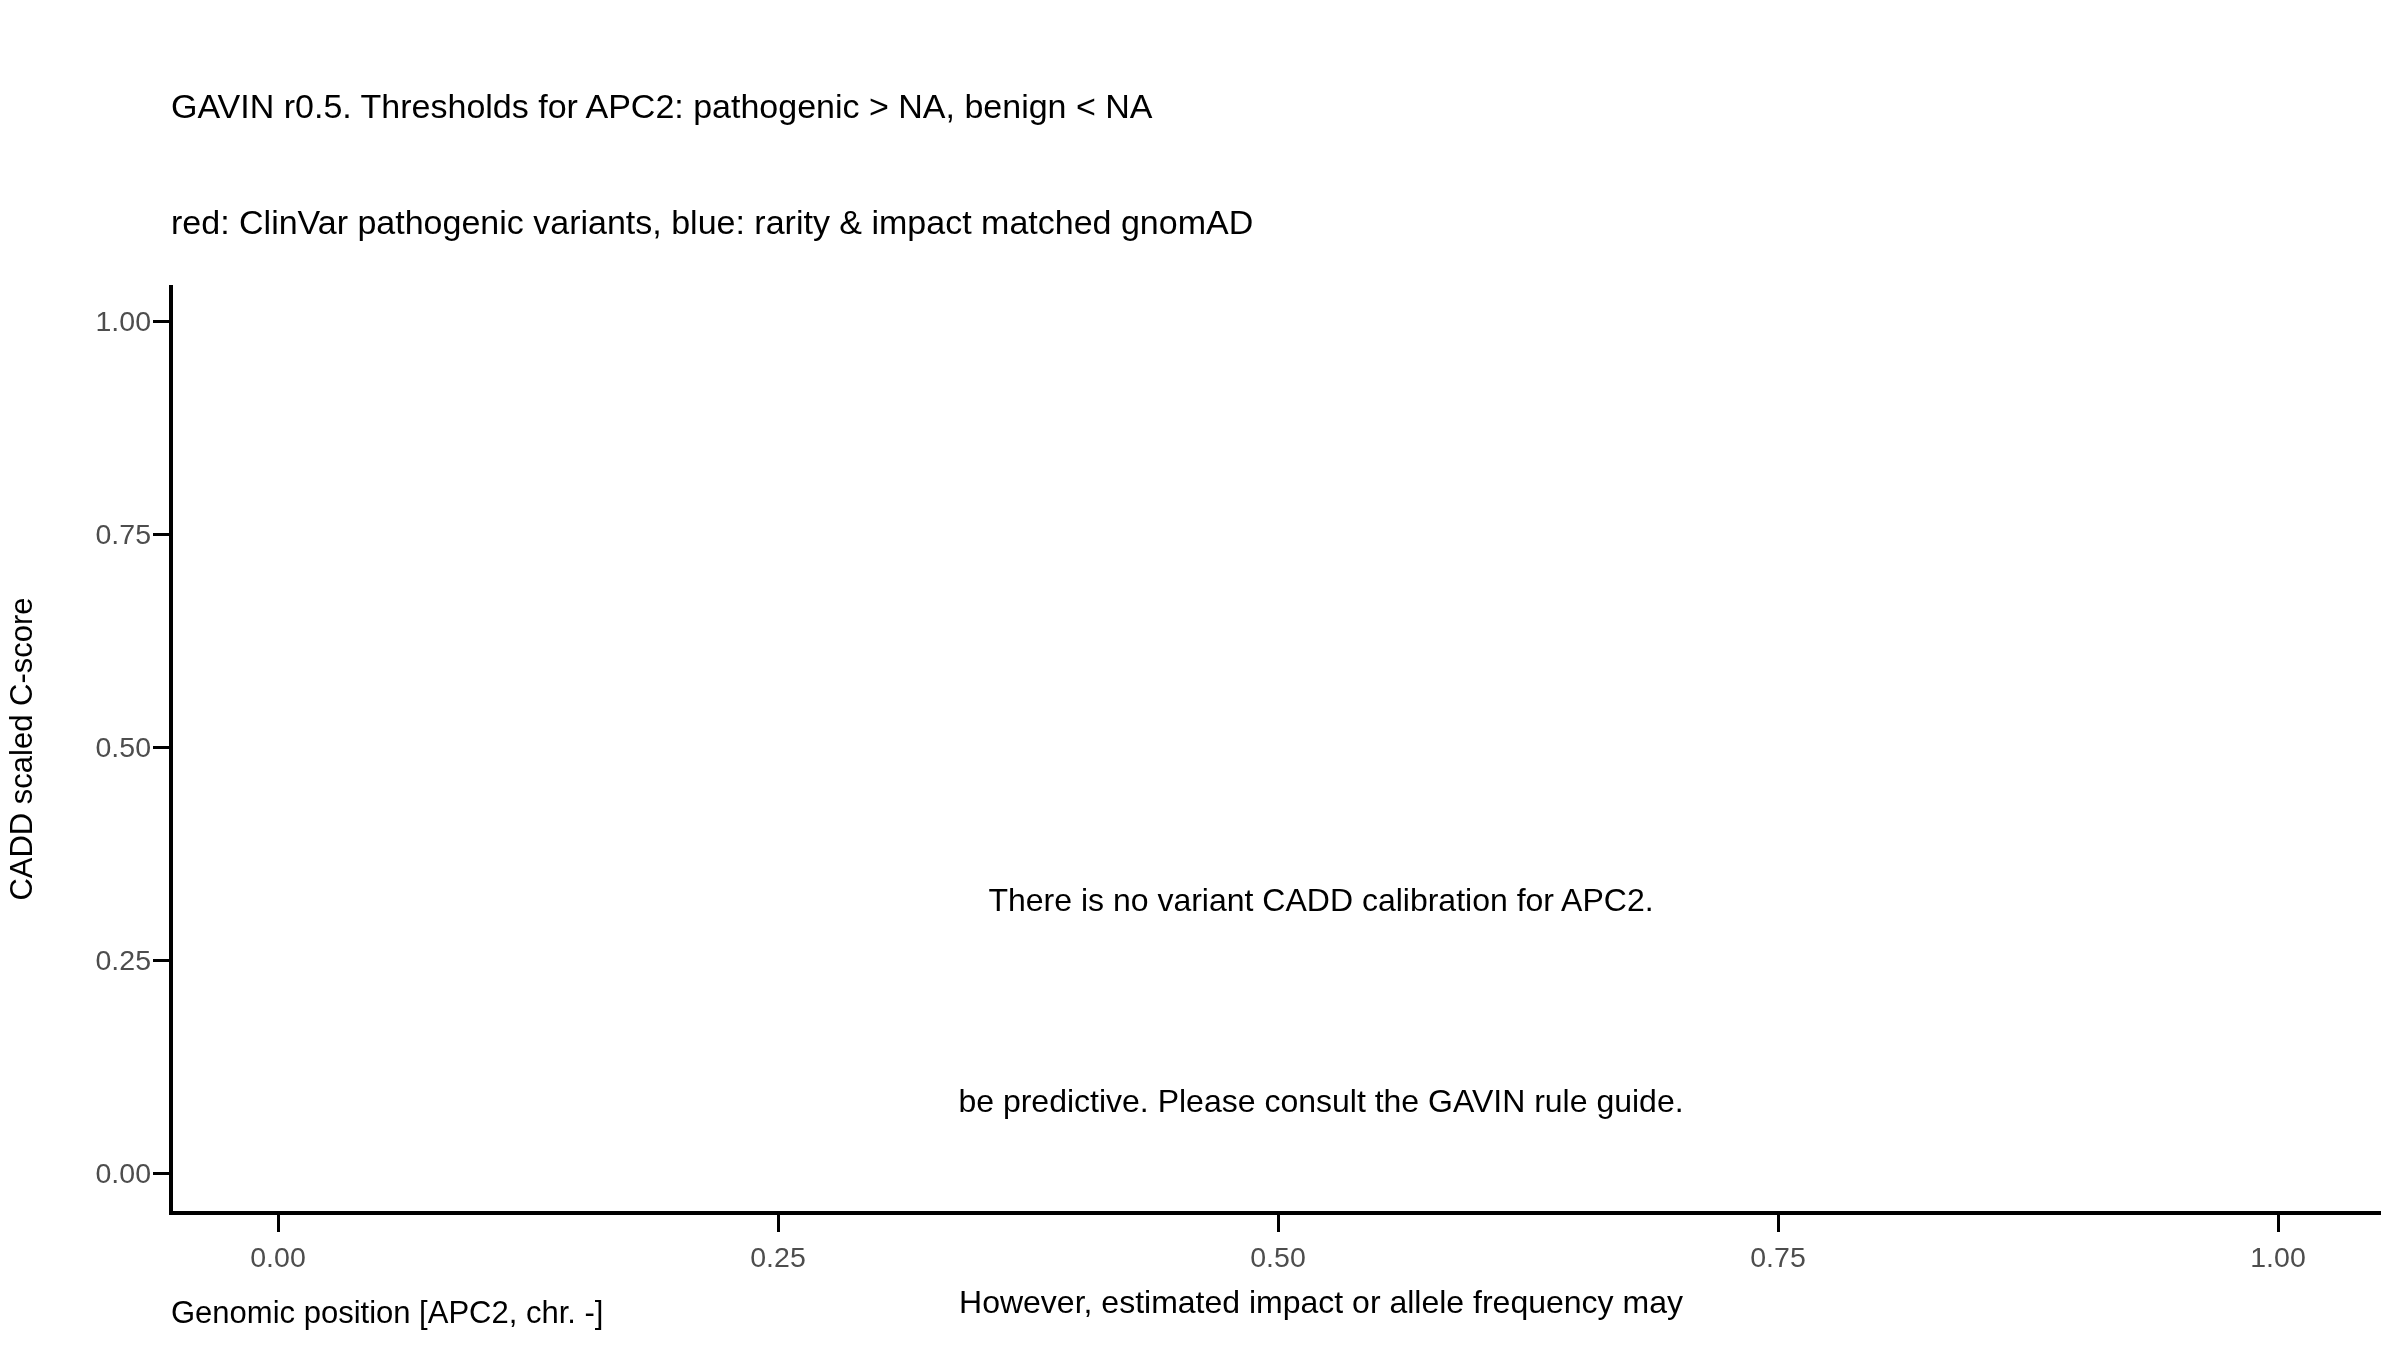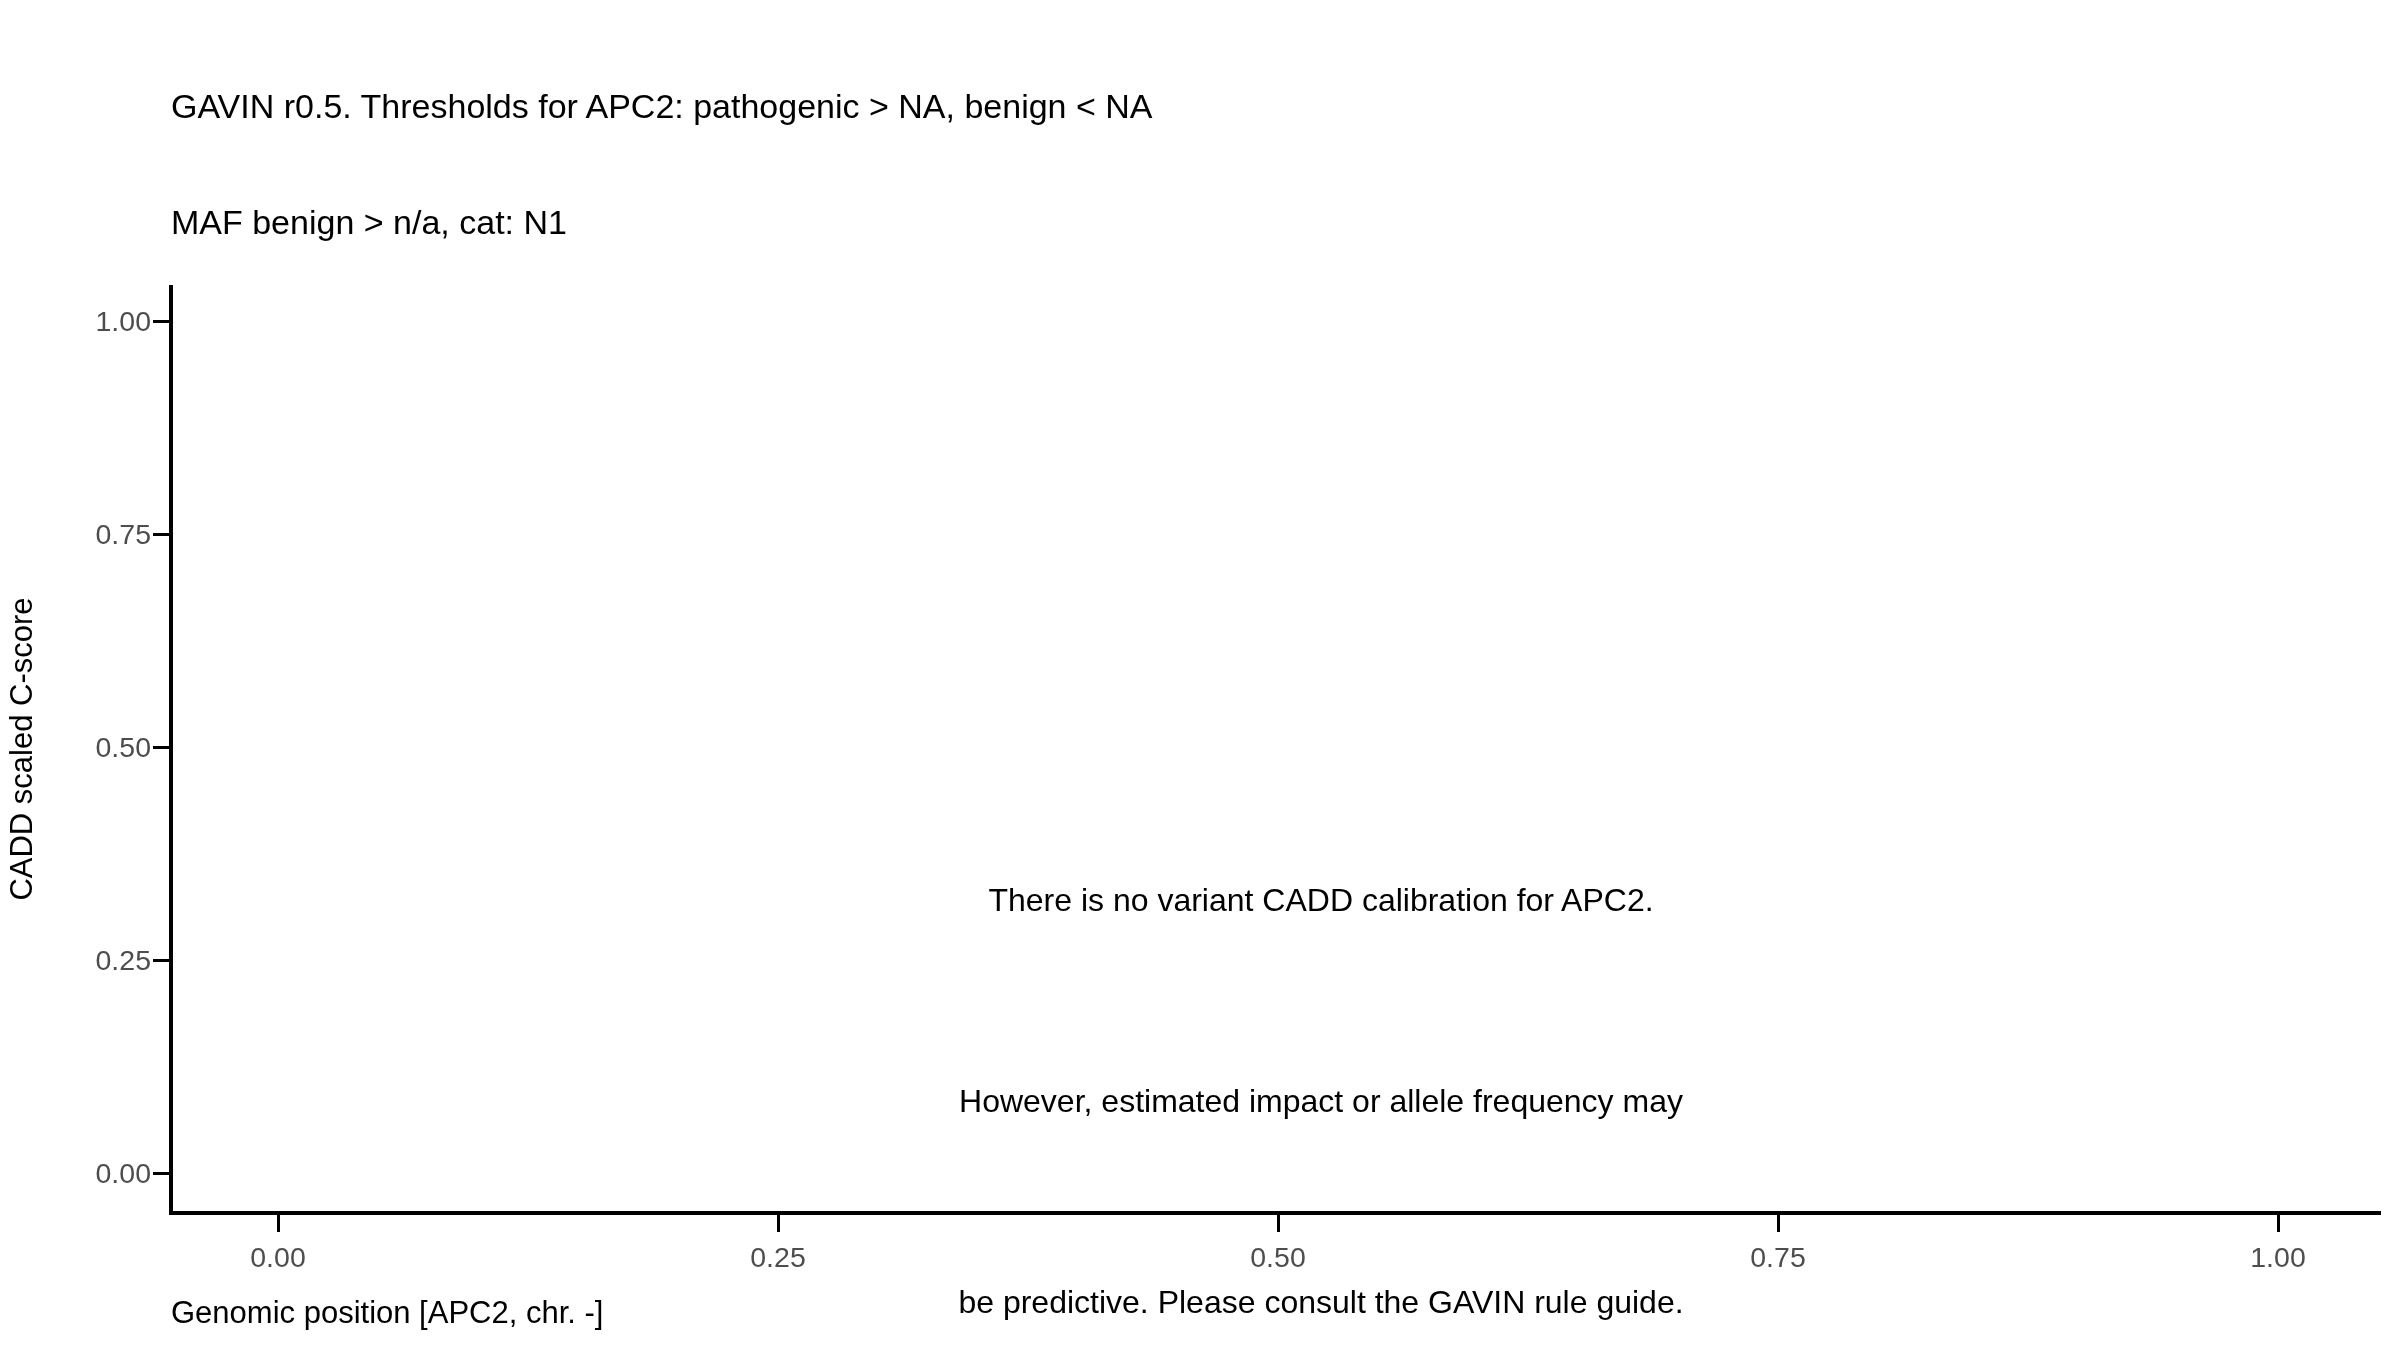--- a/index.html
+++ b/index.html
@@ -140,30 +140,29 @@
     display: block;
   }
 </style>
 </head>
 <body>
 
 <div id="canvas">
 
   <div id="plot-title">
     <span class="title-line">GAVIN r0.5. Thresholds for APC2: pathogenic &gt; NA, benign &lt; NA</span>
-    <span class="title-line">MAF benign &gt; n/a, cat: N1</span>
     <span class="title-line">red: ClinVar pathogenic variants, blue: rarity &amp; impact matched gnomAD</span>
     <span class="title-line">variants, green: RefSeq exons, grey: genome-wide fallback threshold</span>
   </div>
 
   <div id="panel">
     <div id="panel-annotation">
       <span class="annot-line">There is no variant CADD calibration for APC2.</span>
+      <span class="annot-line">be predictive. Please consult the GAVIN rule guide.</span>
       <span class="annot-line">However, estimated impact or allele frequency may</span>
-      <span class="annot-line">be predictive. Please consult the GAVIN rule guide.</span>
     </div>
   </div>
 
   <div id="axis-line-y"></div>
   <div id="axis-line-x"></div>
 
   <div class="tick-y" style="top:320px;"></div>
   <div class="tick-y" style="top:533px;"></div>
   <div class="tick-y" style="top:746px;"></div>
   <div class="tick-y" style="top:959px;"></div>

